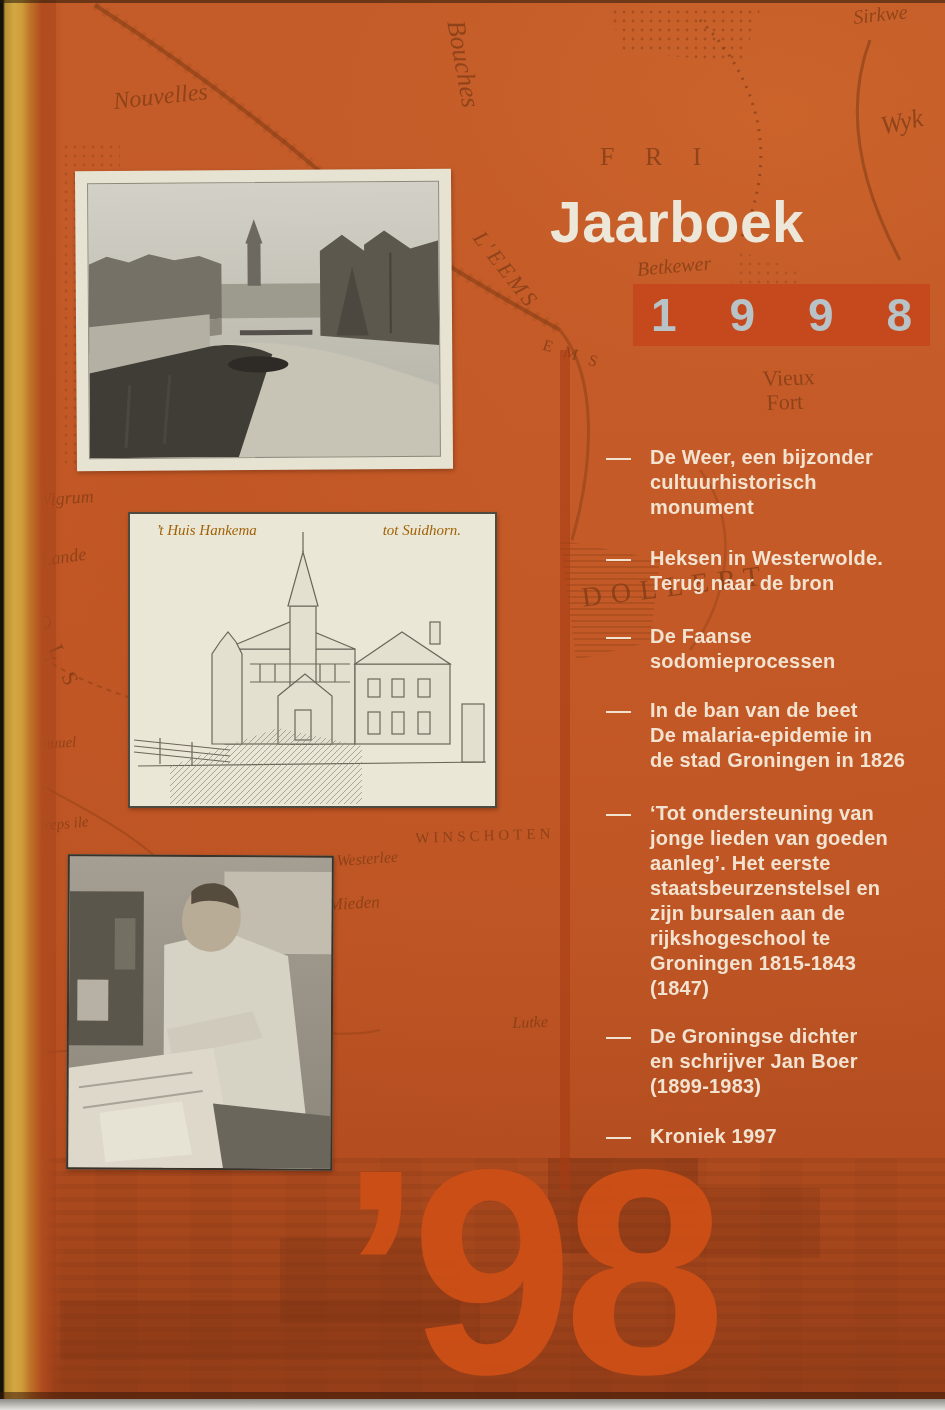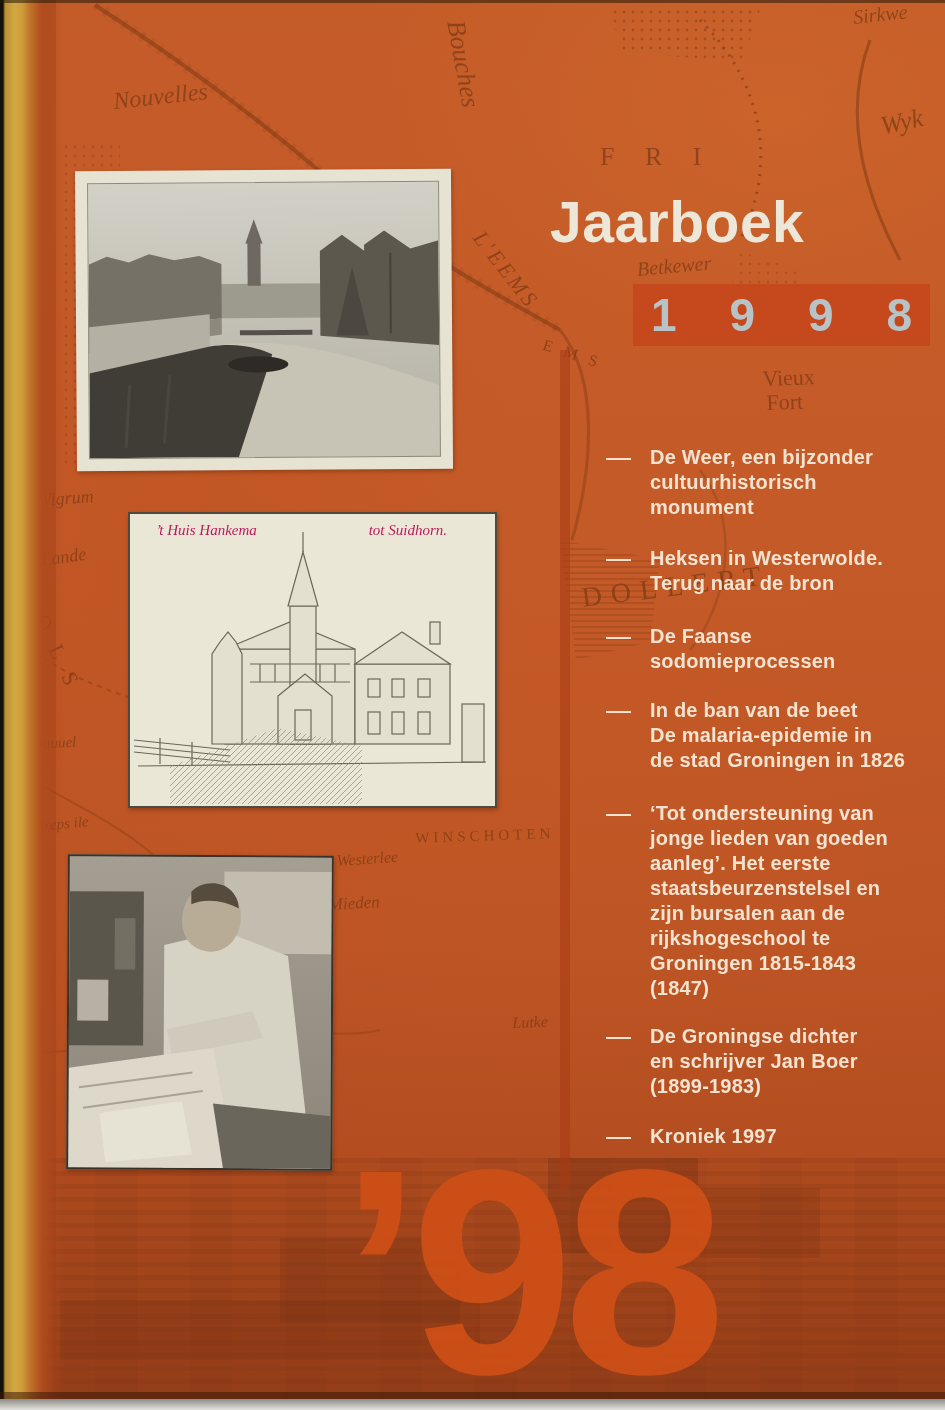--- a/index.html
+++ b/index.html
@@ -73,23 +73,23 @@
     padding:13px;box-sizing:border-box;transform:rotate(-.4deg);
     box-shadow:1px 2px 4px rgba(60,20,5,.35);}
   .photo-canal .inner{width:100%;height:100%;outline:1px solid #8d897c;}
   .photo-drawing{left:128px;top:512px;width:369px;height:296px;background:#ebe7d6;
     border:2px solid #4f4a40;box-sizing:border-box;box-shadow:1px 2px 4px rgba(60,20,5,.35);}
   .photo-portrait{left:67px;top:855px;width:266px;height:315px;background:#9b968a;
     border:2px solid #37322a;box-sizing:border-box;transform:rotate(.3deg);
     box-shadow:1px 2px 4px rgba(60,20,5,.35);}
   .photo svg{display:block;width:100%;height:100%;}
   .cap{position:absolute;font-family:"Liberation Serif",serif;font-style:italic;
-    color:#be185d;font-size:15px;}
+    color:#a16207;font-size:15px;}
   .capL{left:26px;top:8px;}
-  .capR{right:48px;top:8px;text-align:right;}
+  .capR{right:34px;top:8px;text-align:right;}
 </style>
 </head>
 <body>
 
 <div id="cover">
 
   <svg id="map-svg" width="945" height="1410" viewBox="0 0 945 1410">
     <defs>
       <pattern id="dots" width="9" height="9" patternUnits="userSpaceOnUse">
         <circle cx="3" cy="3" r="1.4" fill="#7a3812"></circle>

